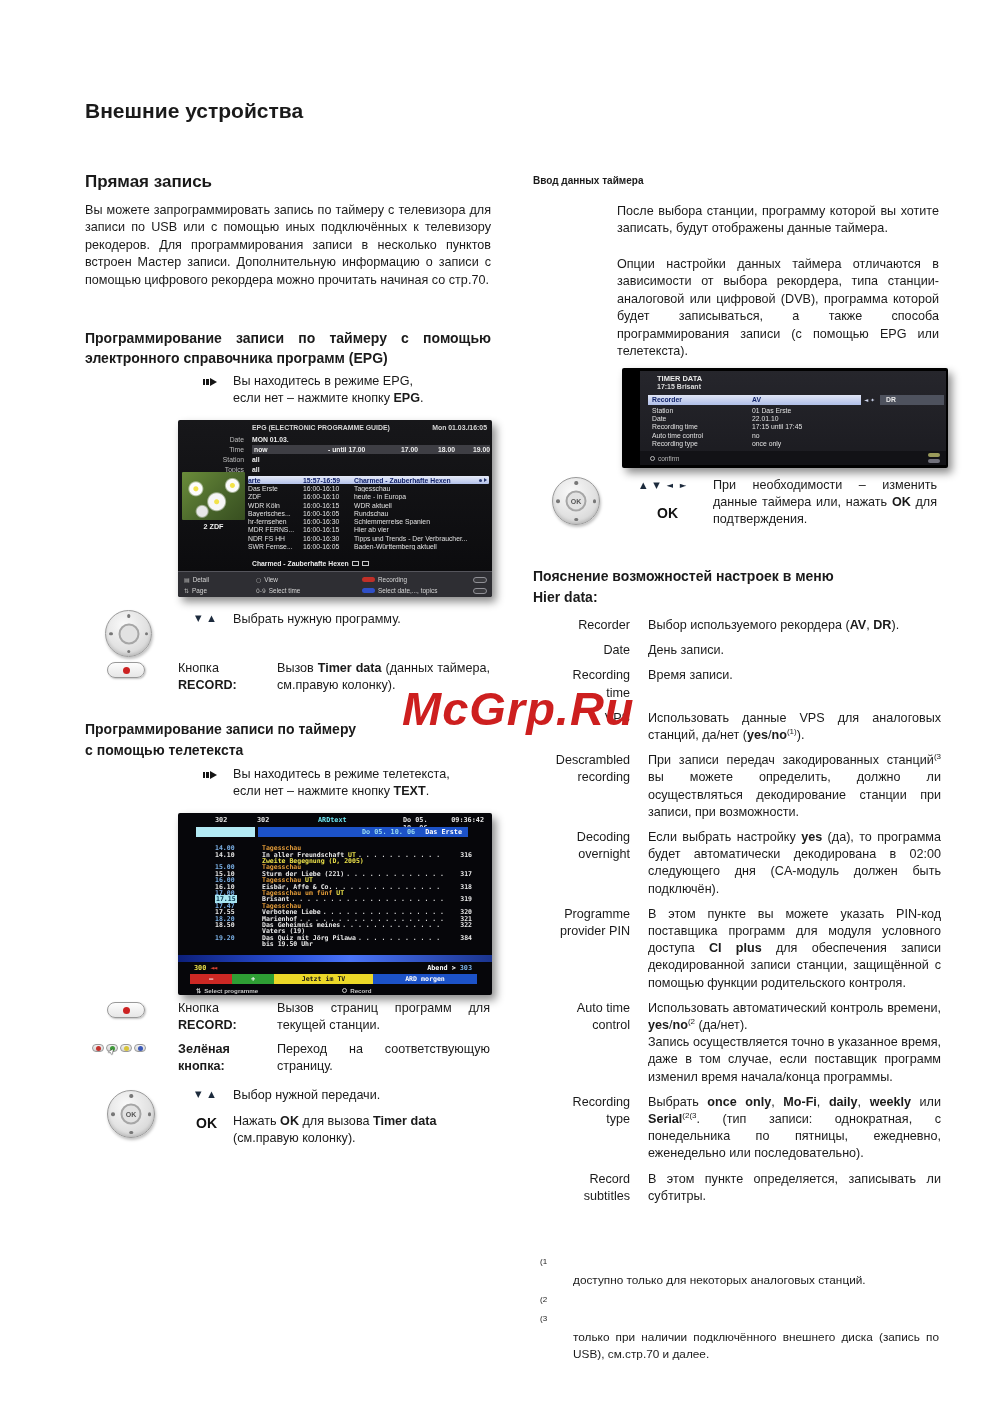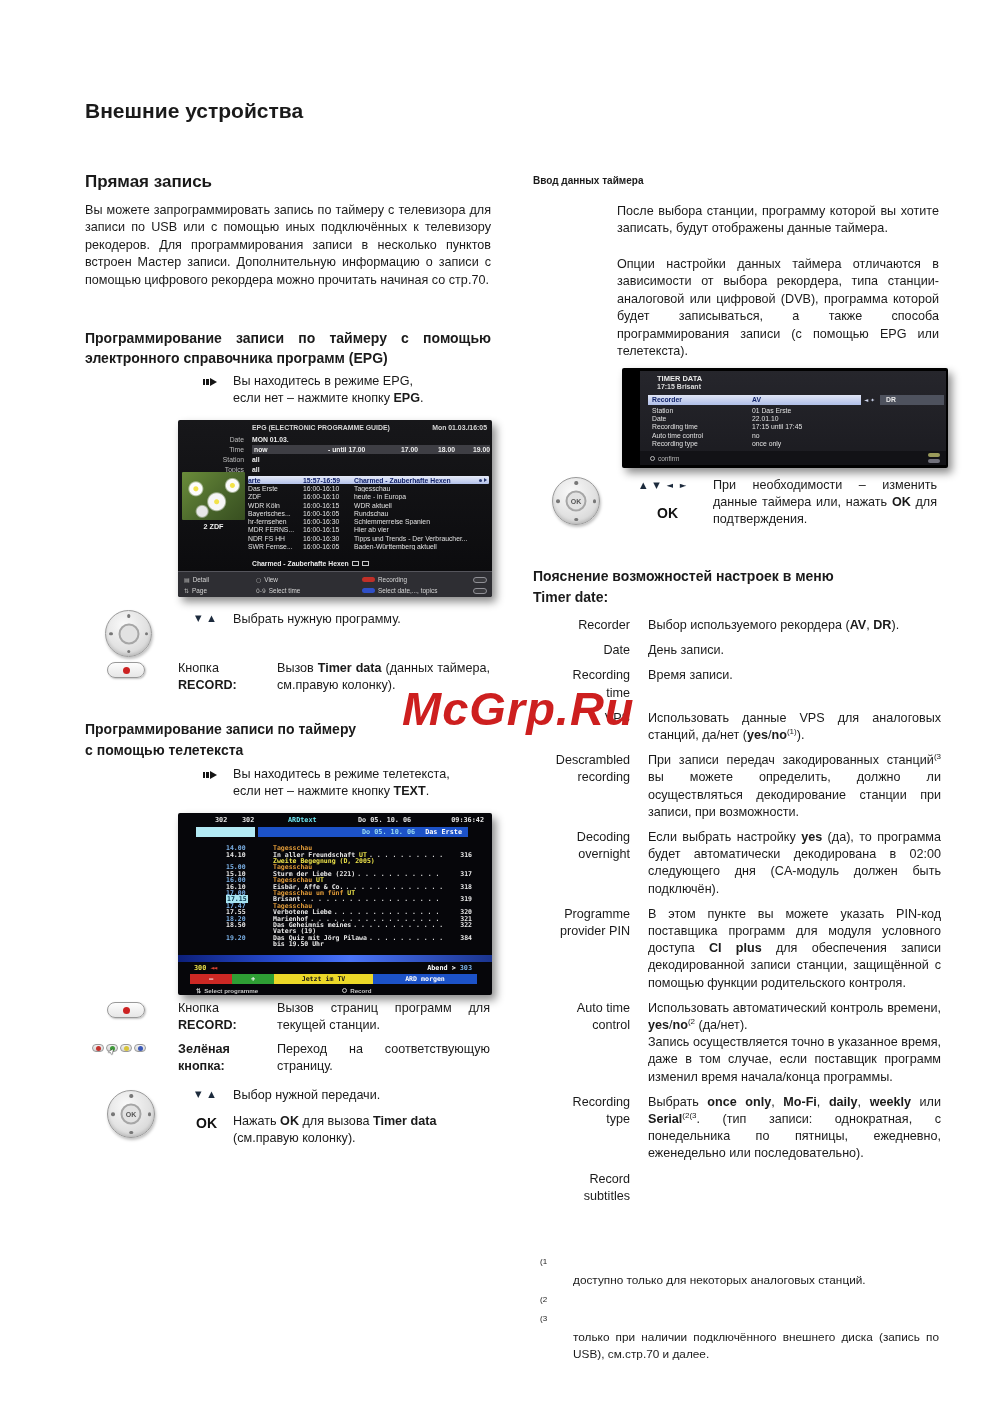--- a/index.html
+++ b/index.html
@@ -125,29 +125,29 @@
 .f-c3{flex:1;display:flex;gap:3px;align-items:center;}
 .f-c4{width:18px;display:flex;justify-content:flex-end;}
 .pill{width:13px;height:5px;border-radius:2.5px;display:inline-block;}
 .pill.red{background:#c03028;}
 .pill.blue{background:#3050c8;}
 .pill.gray{border:1px solid #909096;height:6px;width:14px;background:#3a3a3e;border-radius:3px;}
 .micon{color:#b8b8b8;font-size:6px;font-family:"DejaVu Sans",sans-serif;}
 
 
 #ttx-shot{left:178px;top:813px;width:314px;height:182px;background:#06060a;font-family:"DejaVu Sans Mono",monospace;font-weight:bold;color:#e4e4e4;}
-.tt-head{position:absolute;left:37px;right:8px;top:3px;display:flex;font-size:6.8px;}
+.tt-head{position:absolute;left:37px;right:8px;top:3px;display:flex;font-size:6.8px;gap:15px;}
 .tt-head .pa{width:27px;} .tt-head .pb{width:46px;} .tt-head .nm{width:70px;color:#6ee6f2;} .tt-head .dt{flex:1;} .tt-head .ck{text-align:right;}
 .tt-bar2{position:absolute;left:0;top:14px;height:11px;width:100%;}
 .tt-cyanbox{position:absolute;left:18px;top:0;width:59px;height:10px;background:#b2e9f4;}
 .tt-bluebar{position:absolute;left:80px;right:24px;top:0;height:10px;background:#1c52c8;display:flex;align-items:center;justify-content:flex-end;gap:10px;padding-right:6px;font-size:6.8px;}
 .tt-bardate{color:#9adcf0;}
 .tt-barch{color:#ffffff;}
 #ttx-rows{position:absolute;left:0;top:32px;right:0;}
-.tt-line{display:flex;height:6.4px;align-items:center;padding:0 20px 0 48px;font-size:6.5px;}
+.tt-line{display:flex;height:6.4px;align-items:center;padding:0 20px 0 37px;font-size:6.5px;}
 .tt-time{width:47px;flex:none;}
 .tc-b{color:#7cb2e8;} .tc-w{color:#e8e8e8;}
 .tt-hl{background:#a8e6f2;color:#06304a;padding:0 1px;}
 .c-o{color:#e09a38;} .c-y{color:#ece24a;} .c-w{color:#e8e8e8;}
 .tt-dots{flex:1;overflow:hidden;white-space:nowrap;color:#d8d8d8;margin:0 2px;}
 .tt-num{width:26px;text-align:right;flex:none;color:#e8e8e8;}
 .tt-bluegrad{position:absolute;left:0;right:0;top:142px;height:7px;background:linear-gradient(90deg,#0c1f7a,#2a50d8 35%,#4a74f8 55%,#1a348f);}
 .tt-nav{position:absolute;left:0;right:0;top:151px;height:8px;display:flex;align-items:center;padding:0 20px 0 16px;font-size:6.8px;gap:4px;}
 .tt-nav .sp{flex:1;}
 .nv-y{color:#ece24a;} .nv-r{color:#d84030;letter-spacing:-1px;} .nv-w{color:#fff;} .nv-b{color:#7cb2e8;}
@@ -582,21 +582,21 @@
     <span class="dot dw"></span>
     <span class="dot de"></span>
     <span class="ctr">OK</span>
   </div>
 <span class="abs arr" id="adjust-arrows">▲ ▼ ◄ ►</span>
 <div class="abs oktxt" id="adjust-ok">OK</div>
 <div class="abs noteline jus" id="adjust-text"><span>При необходимости – изменить данные таймера или, нажать </span><b>OK</b><span> для подтверждения.</span></div>
 
 <div class="abs" id="h-explain">
   <div>Пояснение возможностей настроек в меню</div>
-  <div>Timer date:</div>
+  <div>Hier data:</div>
 </div>
 
 <div class="abs" id="defs">
     <div class="def">
       <div class="term"><span>Recorder</span></div>
       <div class="desc"><span>Выбор используемого рекордера (</span><b>AV</b><span>, </span><b>DR</b><span>).</span></div>
     </div>
     <div class="def">
       <div class="term"><span>Date</span></div>
       <div class="desc"><span>День записи.</span></div>
@@ -624,20 +624,21 @@
     <div class="def">
       <div class="term"><span>Auto time</span><br><span>control</span></div>
       <div class="desc"><span>Использовать автоматический контроль времени, </span><b>yes</b><span>/</span><b>no</b><sup>(2</sup><span> (да/нет).</span><br><span>Запись осуществляется точно в указанное время, даже в том случае, если поставщик программ изменил время начала/конца программы.</span></div>
     </div>
     <div class="def">
       <div class="term"><span>Recording</span><br><span>type</span></div>
       <div class="desc"><span>Выбрать </span><b>once only</b><span>, </span><b>Mo-Fi</b><span>, </span><b>daily</b><span>, </span><b>weekly</b><span> или </span><b>Serial</b><sup>(2(3</sup><span>. (тип записи: однократная, с понедельника по пятницы, ежедневно, еженедельно или последовательно).</span></div>
     </div>
     <div class="def">
       <div class="term"><span>Record</span><br><span>subtitles</span></div>
+      <div class="desc"><span>В этом пункте определяется, записывать ли субтитры.</span></div>
     </div>
   </div>
 
 <div class="abs" id="fns">
     <div class="fn">
       <span class="mark">(1</span>
       <div class="txt">доступно только для некоторых аналоговых станций.</div>
     </div>
     <div class="fn">
       <span class="mark">(2</span>

